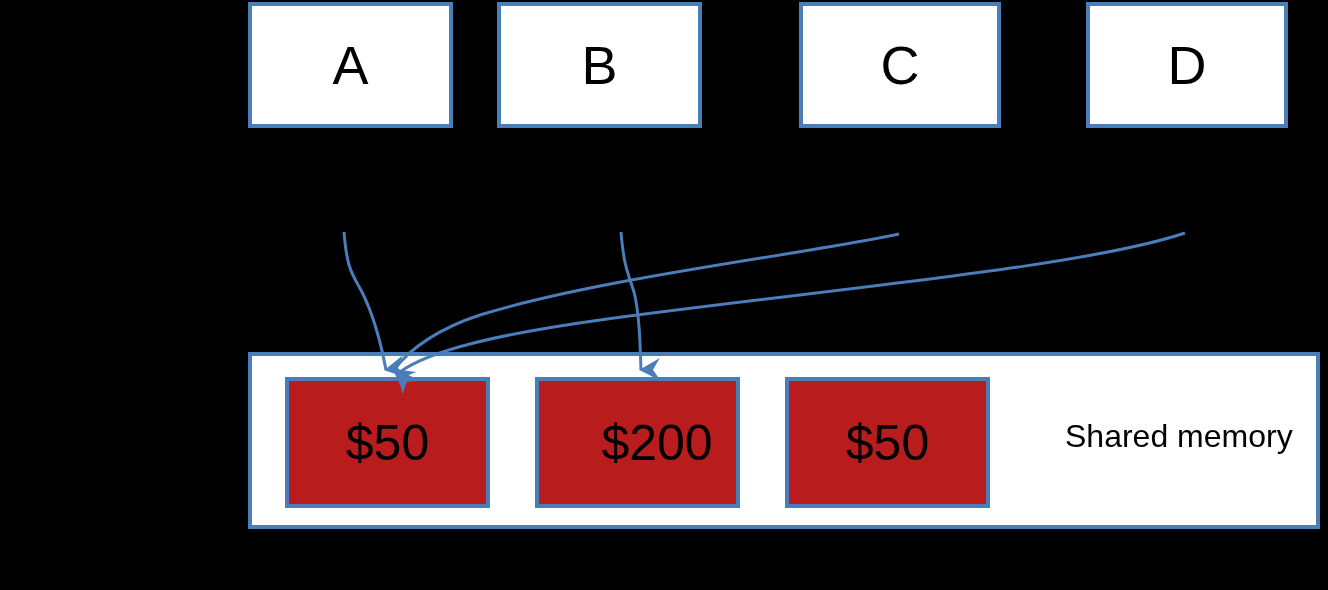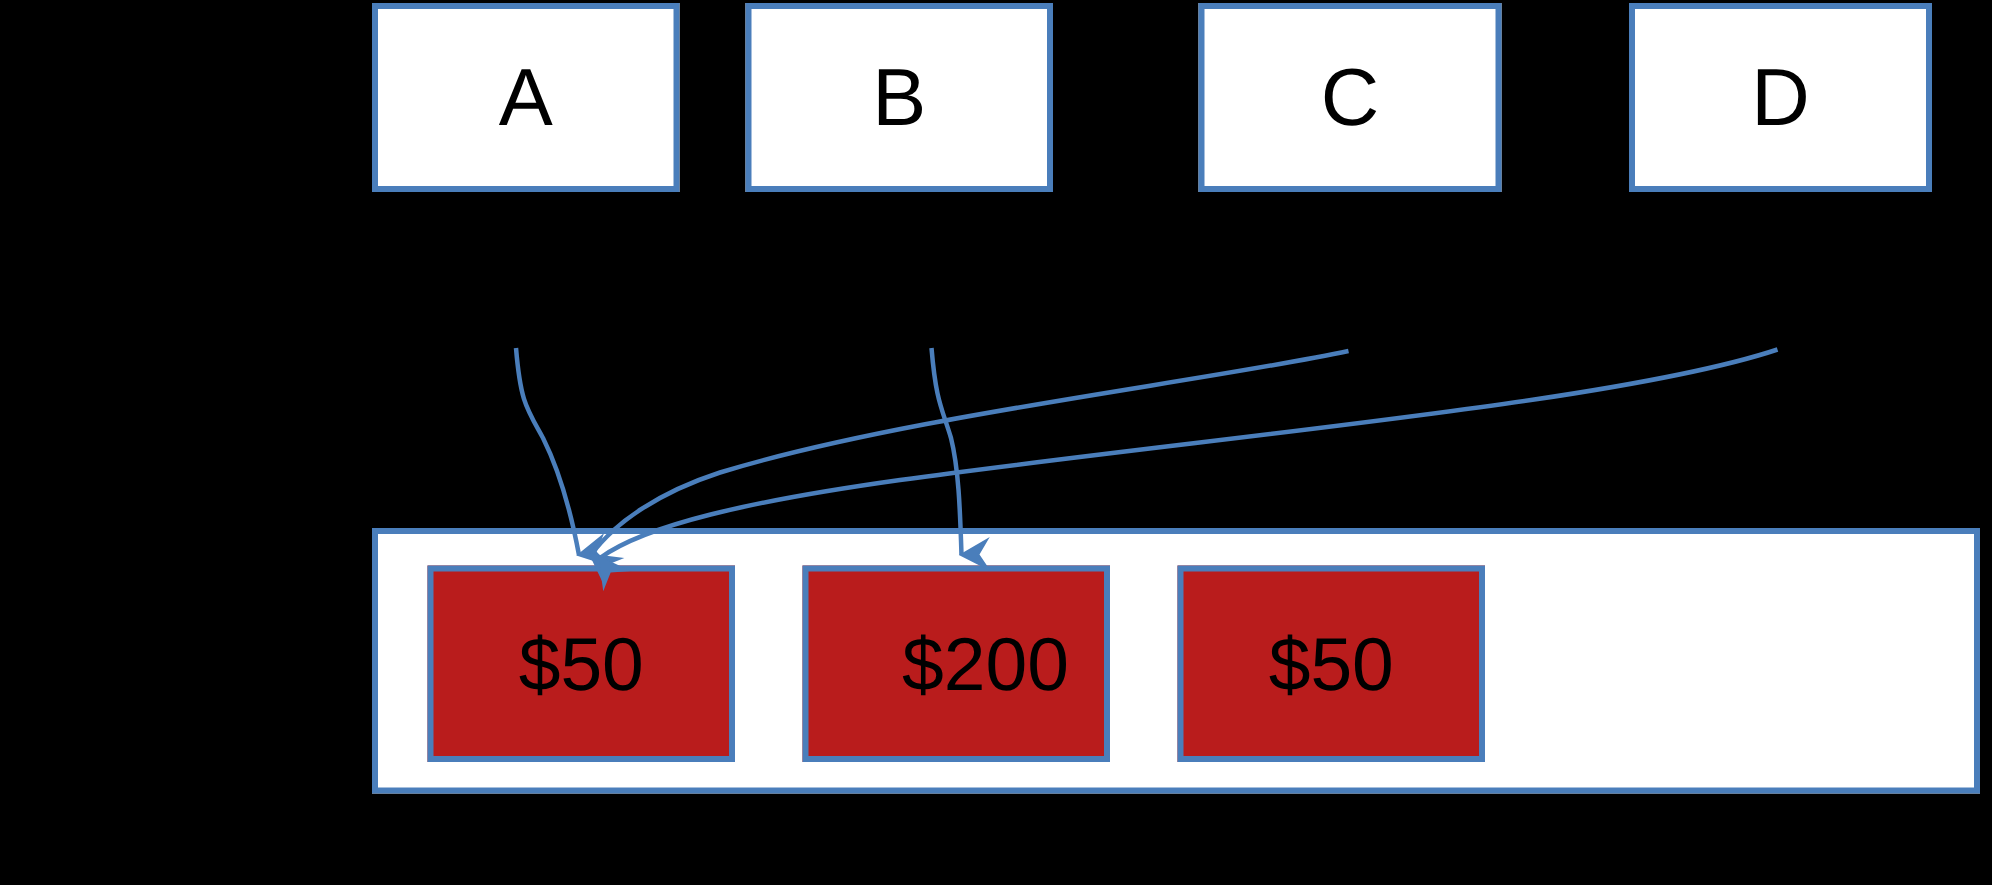--- a/index.html
+++ b/index.html
@@ -103,20 +103,21 @@
   </div>
 
   <div class="mem-cell" style="left:535px; top:377px; width:205px; height:131px;padding-left:39px;">
     <span class="mem-label">$200</span>
   </div>
 
   <div class="mem-cell" style="left:785px; top:377px; width:205px; height:131px;">
     <span class="mem-label">$50</span>
   </div>
 
+  <div id="shared-memory-caption">Shared memory</div>
 
   <svg id="arrows" viewBox="0 0 1328 590">
     <defs>
       <marker id="ah" markerWidth="10" markerHeight="10" refX="4.2" refY="7.6" orient="auto" markerUnits="strokeWidth">
         <path d="M0.4,1.2 L4.2,8.2 L8.0,1.2 L4.2,3.6 Z" fill="#4A7EBB"></path>
       </marker>
     </defs>
 
     <path d="M344,232 C347,268 351,272 362,292 C372,312 380,338 386,370" fill="none" stroke="#4A7EBB" stroke-width="3" marker-end="url(#ah)"></path>
 

